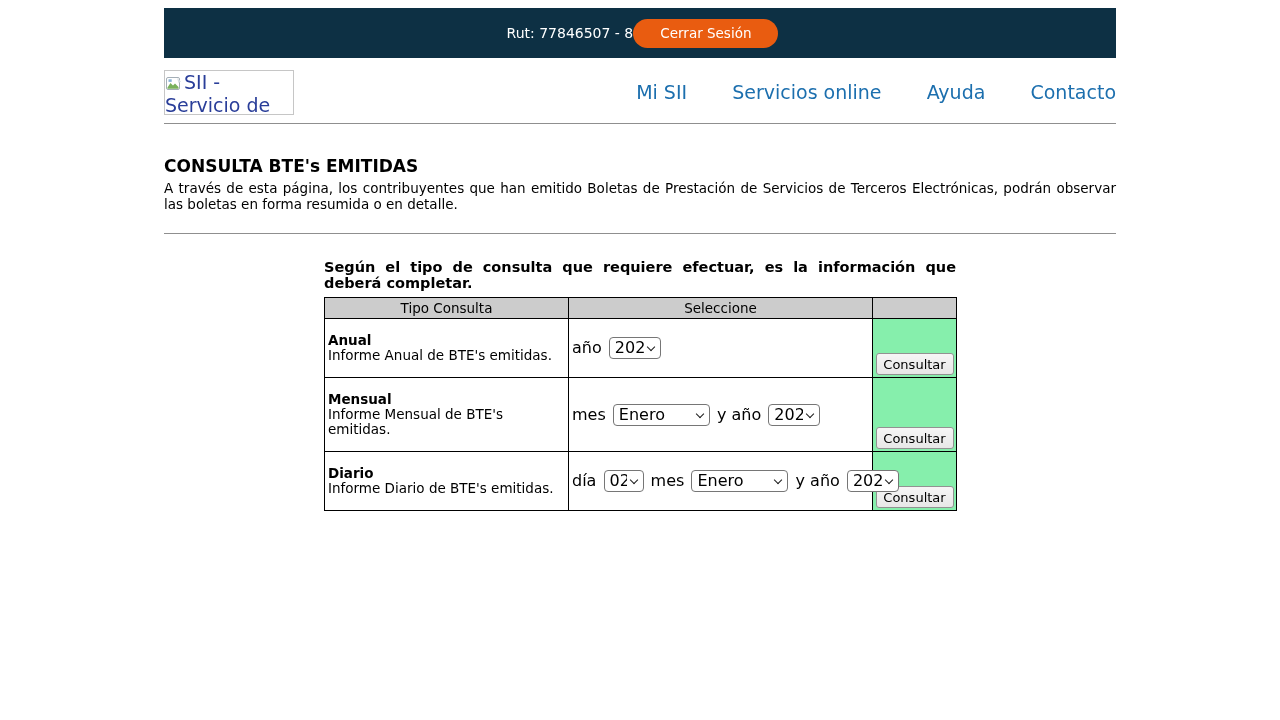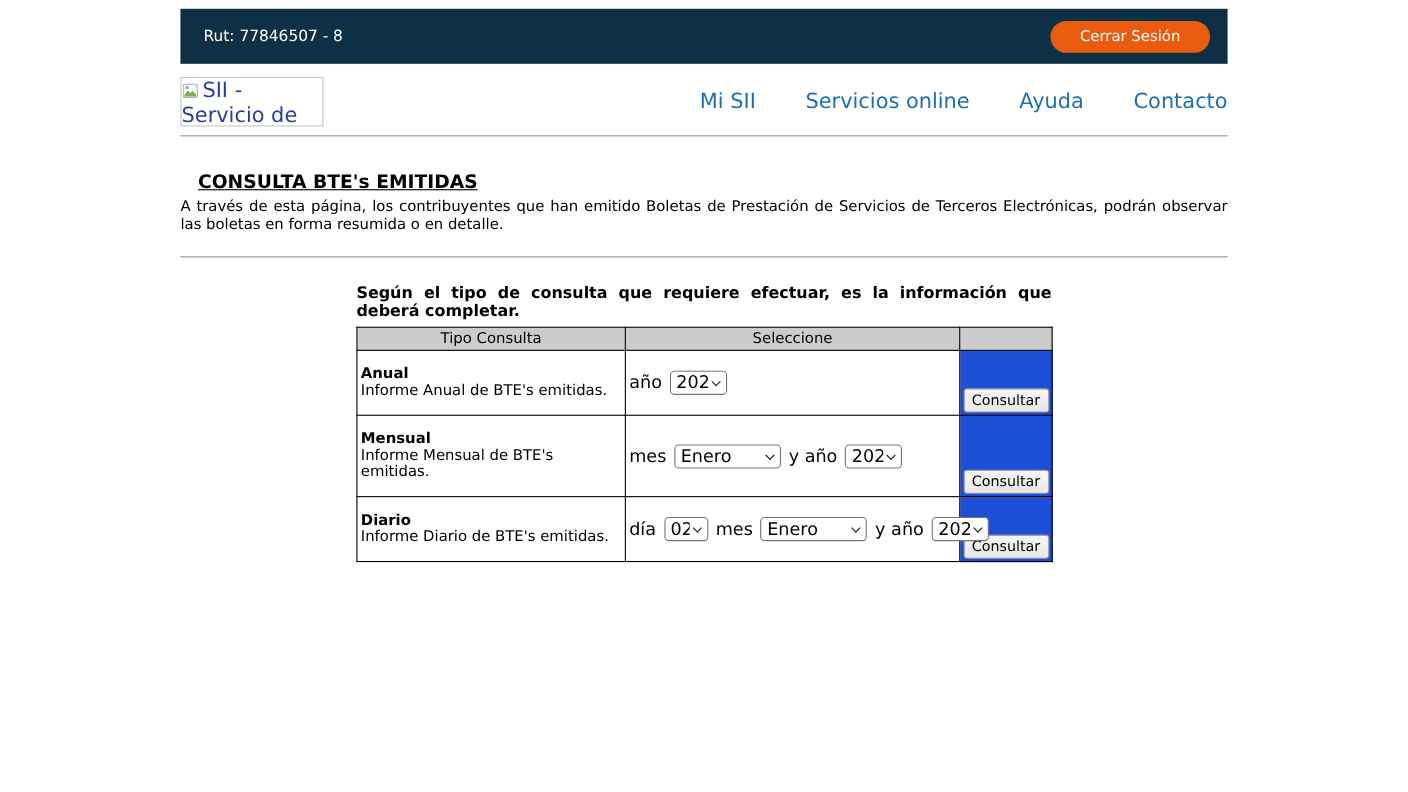--- a/index.html
+++ b/index.html
@@ -2,58 +2,58 @@
 <html><head>
 <meta charset="utf-8">
 <style>
   * { box-sizing: border-box; margin: 0; padding: 0; }
   html,body { background:#fff; width:1280px; height:720px; overflow:hidden; }
   body { font-family:"DejaVu Sans","Liberation Sans",sans-serif; color:#000; }
   .container { width:952px; margin:0 auto; }
 
   
   .topbar { margin-top:8px; height:50px; background:#0d3044;
-            display:flex; align-items:center; justify-content:space-between;
+            display:flex; align-items:center; justify-content:center;
             padding:0 16px 0 21px; }
   .rut { color:#fff; font-size:14px; }
   .logout { background:#e95c10; color:#fff; border:none; border-radius:15px;
             height:29px; padding:0 27px; font-size:13.5px; cursor:pointer;
             font-family:inherit; }
 
   
   .header-row { margin-top:11px; height:46px; display:flex;
                 align-items:center; justify-content:space-between; }
   .logo-box { display:block; width:130px; height:45px; border:1px solid #c6c6c6;
               overflow:hidden; color:#2a3e99; font-size:19px; line-height:23px;
               text-decoration:none; }
   .logo-box svg { vertical-align:-2px; margin:1px 2px 0 1px; }
   nav a { color:#1c6fae; font-size:19px; text-decoration:none; margin-left:40px; }
 
   .rule { border:0; border-top:1px solid #8f8f8f; margin:8px 0 0 0; }
 
-  h1 { font-size:17px; font-weight:bold; margin:32px 0 5px 16px; letter-spacing:0;text-decoration:underline; }
+  h1 { font-size:17px; font-weight:bold; margin:32px 0 5px 0; letter-spacing:0; }
   .desc { font-size:13.5px; line-height:15.5px; text-align:justify; }
   .rule2 { margin-top:21px; }
 
   
   .consulta { width:632px; margin:26px auto 0; }
   .intro { font-weight:bold; font-size:14.5px; line-height:15.5px;
            text-align:justify; margin-bottom:6px; }
 
   table { width:632px; border-collapse:collapse; table-layout:fixed;
           font-size:13.5px; }
   th, td { border:1px solid #000; }
   th { background:#ccc; height:21px; font-weight:normal; font-size:13.5px; }
   tbody tr { height:40px; }
   td.tipo-cell { padding:14px 3px; vertical-align:middle; background:#fff; }
   .row-name { font-weight:bold; display:block; line-height:15px; }
   .row-desc { display:block; line-height:15px; }
   td.sel-cell { padding:2px 3px; font-size:16px; white-space:nowrap;
                 vertical-align:middle; background:#fff; }
-  td.btn-cell { vertical-align:bottom; text-align:center; padding:0 2px 2px; background:#1d4ed8; }
+  td.btn-cell { vertical-align:bottom; text-align:center; padding:0 2px 2px; background:#86efac; }
 
   .selwrap { position:relative; display:inline-block; margin:0 2px; }
   select { -webkit-appearance:none; appearance:none; border:1px solid #767676;
            border-radius:4px; background:#fff; color:#000; height:22px;
            font-family:inherit; font-size:16px; padding:0 16px 1px 5px; }
   .sel-year select  { width:52px; }
   .sel-month select { width:97px; }
   .sel-day select   { width:40px; }
   .selwrap::after { content:""; position:absolute; right:7px; top:7px;
                     width:5px; height:5px; border-right:1.7px solid #1b1b1b;

